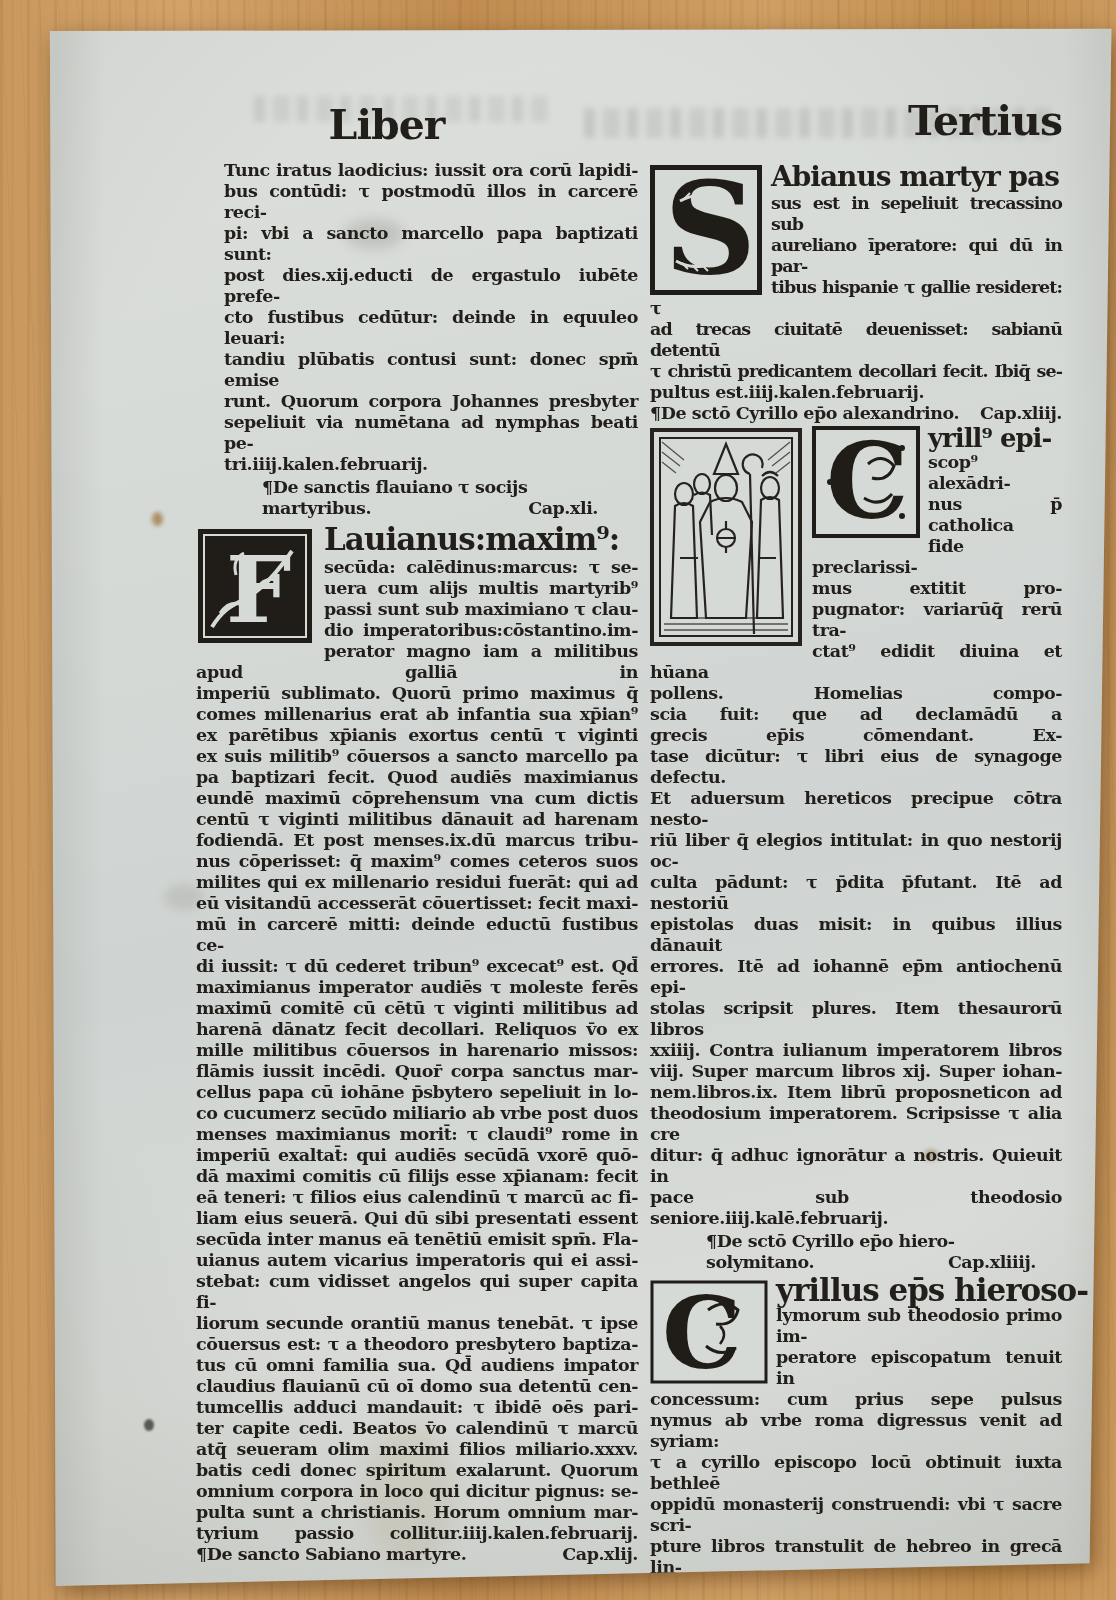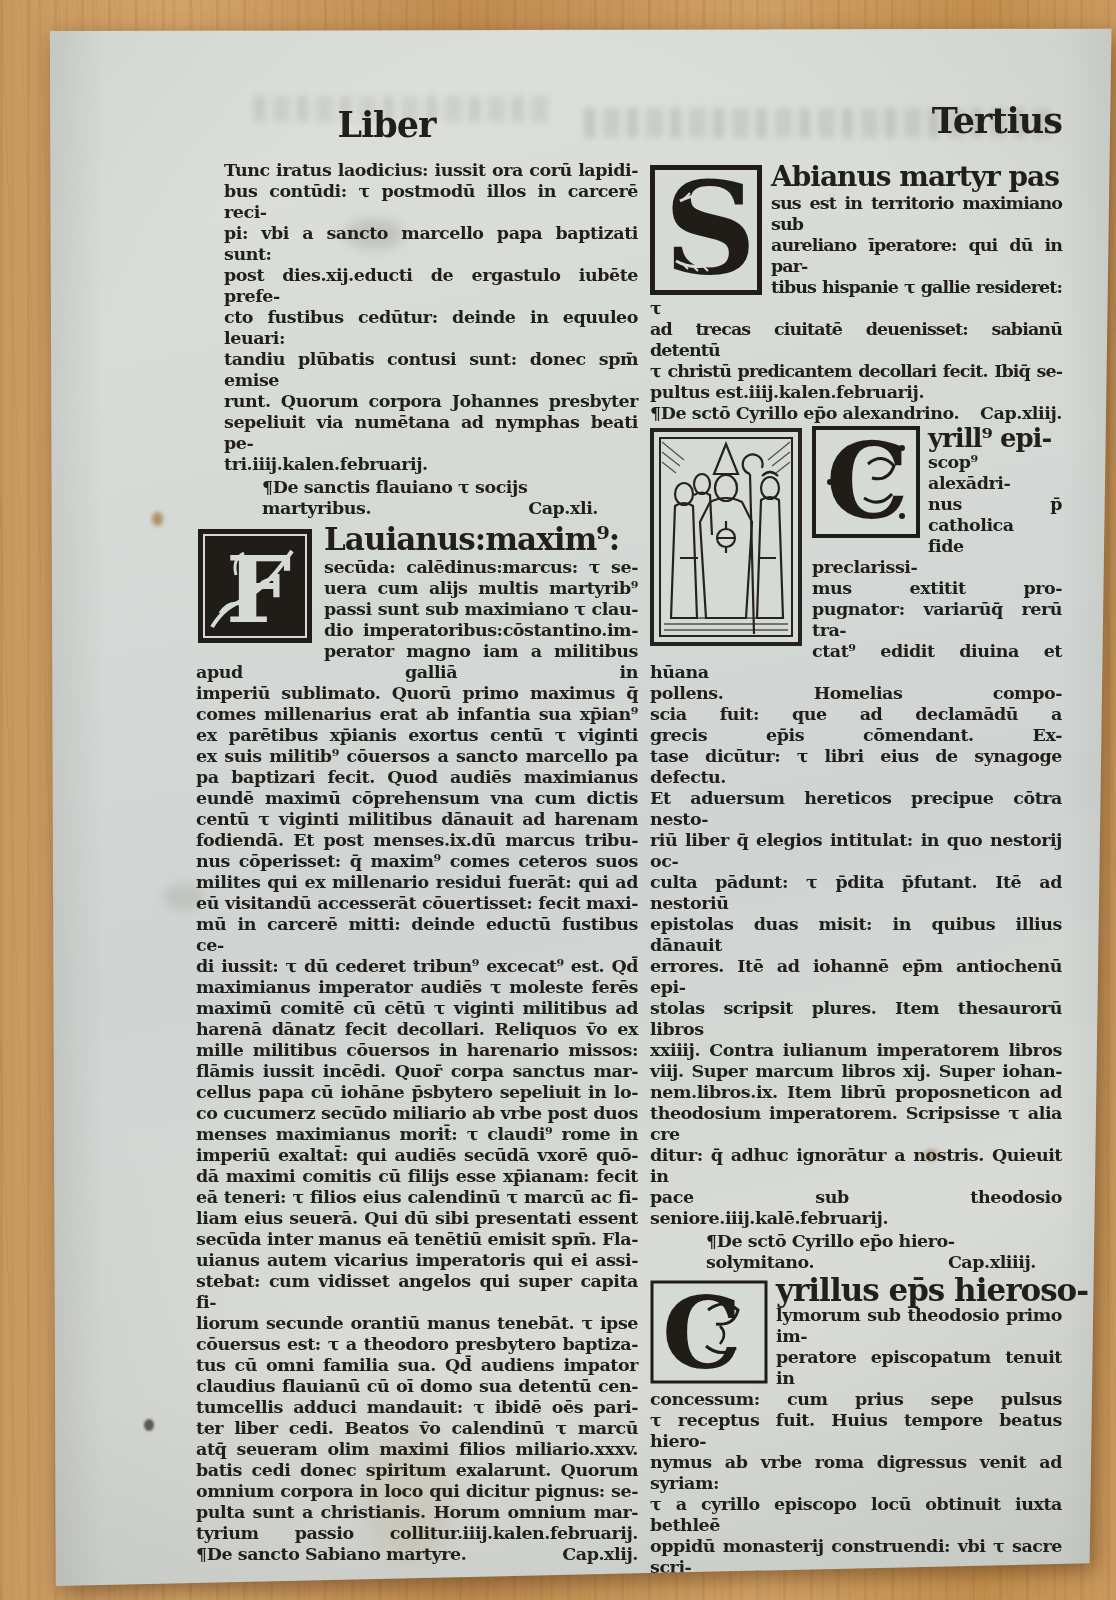--- a/index.html
+++ b/index.html
@@ -33,21 +33,21 @@
   .st3{left:320px;top:1400px;width:90px;height:140px;background:rgba(170,140,90,.14);filter:blur(9px);}
   .st4{left:300px;top:195px;width:60px;height:30px;background:rgba(120,118,110,.25);filter:blur(6px);}
   .st5{left:880px;top:1125px;width:14px;height:12px;background:rgba(130,95,40,.4);}
   .st6{left:120px;top:860px;width:40px;height:26px;background:rgba(130,125,110,.2);filter:blur(5px);}
 
   .content{position:absolute;left:152px;top:70px;width:866px;color:#221f1b;}
   .bt{font-family:"DejaVu Serif",serif;font-weight:bold;font-size:17.5px;line-height:21px;letter-spacing:-0.45px;}
   .cols{display:flex;gap:12px;align-items:flex-start;}
   .col-left{width:442px;}
   .col-right{width:412px;}
-  .running-head{font-family:"DejaVu Serif",serif;font-weight:bold;font-size:35px;line-height:46px;letter-spacing:-1px;}
+  .running-head{font-family:"DejaVu Serif",serif;font-weight:bold;font-size:41px;line-height:46px;letter-spacing:-1px;}
   .rh-left{text-align:center;margin:8px 40px 12px 0;}
   .rh-right{text-align:right;margin:4px 0 10px 78px;}
   .line{text-align:justify;text-align-last:justify;}
   .line-left{text-align:left;text-align-last:left;}
   .hdg{margin:2px 0 2px 66px;width:336px;}
   .hdg .l2{display:flex;justify-content:space-between;}
   .caphead{display:flex;justify-content:space-between;}
   .open{white-space:nowrap;overflow:visible;}
   .open-f{font-size:31px;line-height:36px;letter-spacing:-1px;}
   .open-s{font-size:28px;line-height:33px;letter-spacing:-1px;}
@@ -153,21 +153,21 @@
                 <div class="line">eā teneri: τ filios eius calendinū τ marcū ac fi-</div>
                 <div class="line">liam eius seuerā. Qui dū sibi presentati essent</div>
                 <div class="line">secūda inter manus eā tenētiū emisit spm̄. Fla-</div>
                 <div class="line">uianus autem vicarius imperatoris qui ei assi-</div>
                 <div class="line">stebat: cum vidisset angelos qui super capita fi-</div>
                 <div class="line">liorum secunde orantiū manus tenebāt. τ ipse</div>
                 <div class="line">cōuersus est: τ a theodoro presbytero baptiza-</div>
                 <div class="line">tus cū omni familia sua. Qd̄ audiens impator</div>
                 <div class="line">claudius flauianū cū oī domo sua detentū cen-</div>
                 <div class="line">tumcellis adduci mandauit: τ ibidē oēs pari-</div>
-                <div class="line">ter liber cedi. Beatos v̄o calendinū τ marcū</div>
+                <div class="line">ter capite cedi. Beatos v̄o calendinū τ marcū</div>
                 <div class="line">atq̄ seueram olim maximi filios miliario.xxxv.</div>
                 <div class="line">batis cedi donec spiritum exalarunt. Quorum</div>
                 <div class="line">omnium corpora in loco qui dicitur pignus: se-</div>
                 <div class="line">pulta sunt a christianis. Horum omnium mar-</div>
                 <div class="line">tyrium passio collitur.iiij.kalen.februarij.</div>
               </div>
         </div>
 
         <div class="caphead">
           <span>¶De sancto Sabiano martyre.</span>
@@ -178,21 +178,21 @@
       <div class="col-right">
         <div class="para tight">
           <svg class="init init-s" viewBox="0 0 112 130">
             <rect x="2" y="2" width="108" height="126" fill="#d6dad6" stroke="#201d19" stroke-width="6"></rect>
             <text x="14" y="108" font-size="128" fill="#201d19">S</text>
             <path d="M30,36 q18,-10 36,-2 M26,96 q18,10 38,2" stroke="#d6dad6" stroke-width="3" fill="none"></path>
             <path d="M34,34 l6,-6 M44,32 l6,-6 M54,32 l6,-6 M32,98 l6,6 M42,100 l6,6 M52,100 l6,6" stroke="#d6dad6" stroke-width="2"></path>
           </svg>
           <div class="open open-s line-left">Abianus martyr pas</div>
           <div>
-                <div class="line">sus est in territorio maximiano sub</div>
+                <div class="line">sus est in sepeliuit trecassino sub</div>
                 <div class="line">aureliano īperatore: qui dū in par-</div>
                 <div class="line">tibus hispanie τ gallie resideret: τ</div>
               </div>
           <div>
                 <div class="line">ad trecas ciuitatē deuenisset: sabianū detentū</div>
                 <div class="line">τ christū predicantem decollari fecit. Ibiq̄ se-</div>
               </div>
           <div class="line-left">pultus est.iiij.kalen.februarij.</div>
         </div>
 
@@ -282,21 +282,20 @@
             <path d="M58,30 q16,-12 30,0 q-4,16 -22,14 M56,66 q14,12 30,2" stroke="#201d19" stroke-width="3" fill="none"></path>
             <path d="M70,46 q8,8 0,18" stroke="#201d19" stroke-width="2.5" fill="none"></path>
           </svg>
           <div class="open open-c2 line-left">yrillus ep̄s hieroso-</div>
           <div>
                 <div class="line">lymorum sub theodosio primo im-</div>
                 <div class="line">peratore episcopatum tenuit in</div>
                 <div class="line">concessum: cum prius sepe pulsus</div>
               </div>
           <div>
-                <div class="line">τ receptus fuit. Huius tempore beatus hiero-</div>
                 <div class="line">nymus ab vrbe roma digressus venit ad syriam:</div>
                 <div class="line">τ a cyrillo episcopo locū obtinuit iuxta bethleē</div>
                 <div class="line">oppidū monasterij construendi: vbi τ sacre scri-</div>
                 <div class="line">pture libros transtulit de hebreo in grecā lin-</div>
               </div>
         </div>
       </div>
 
     </div>
   </div>

